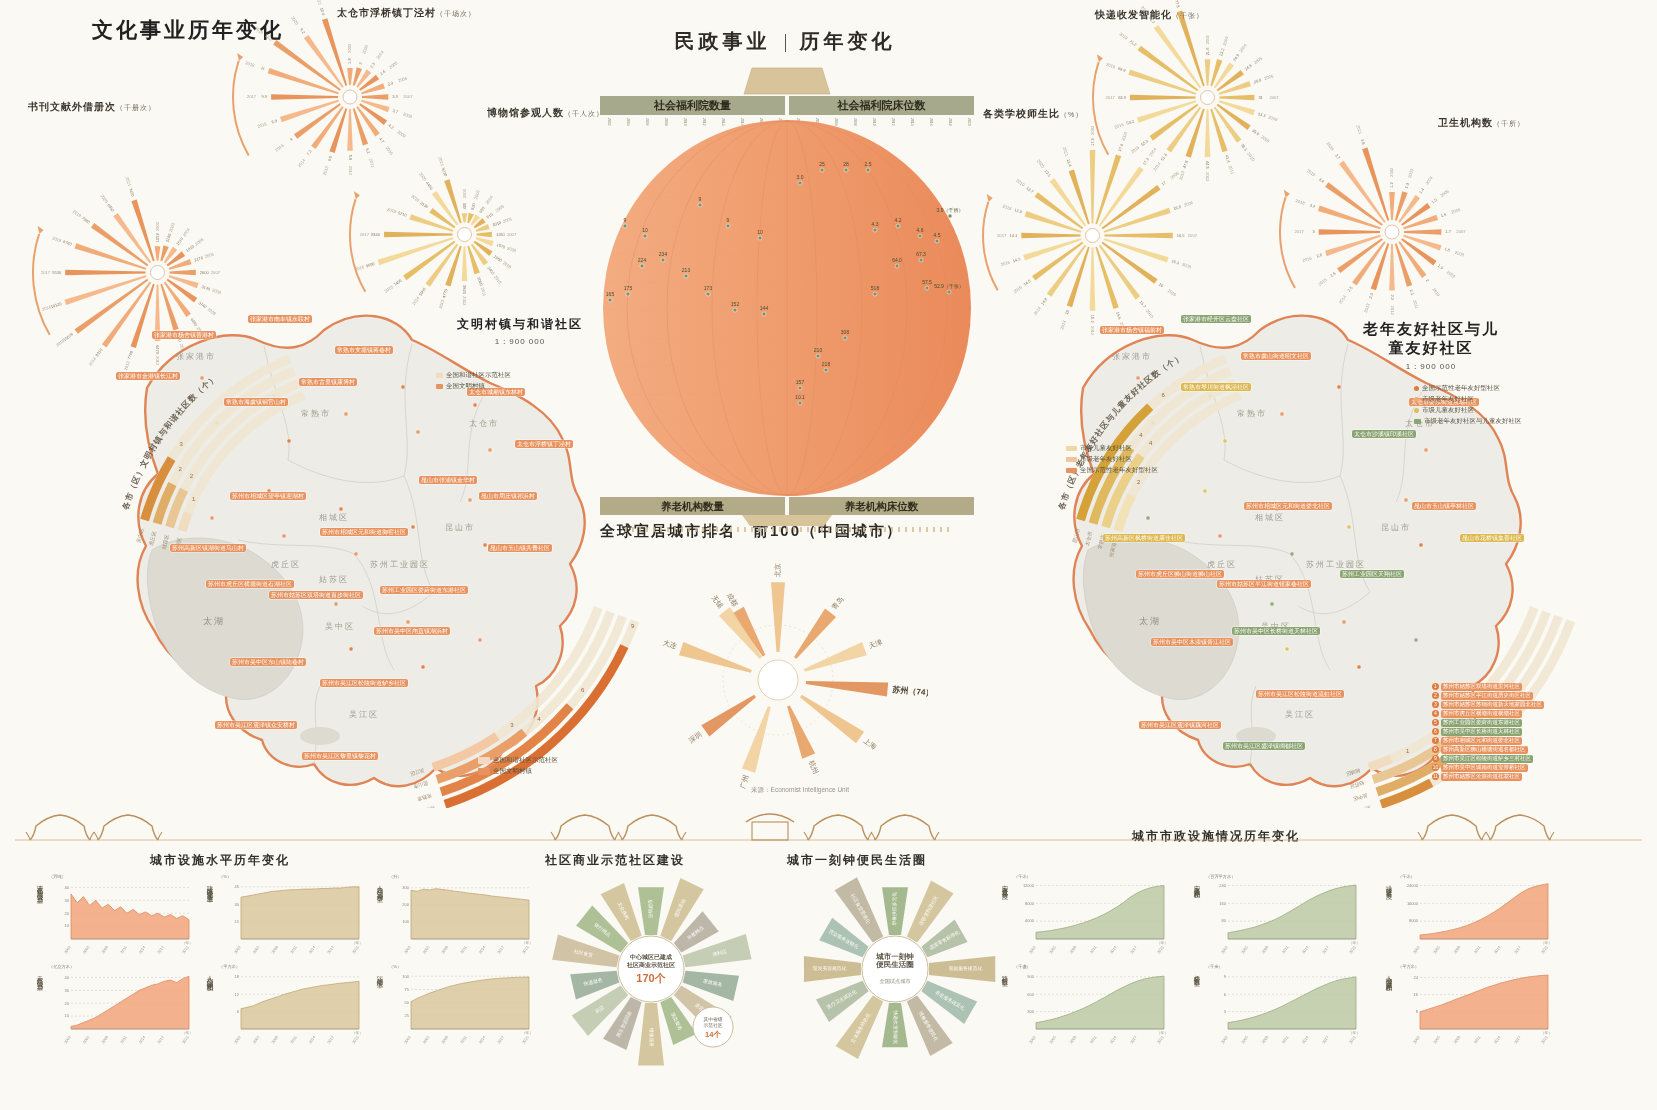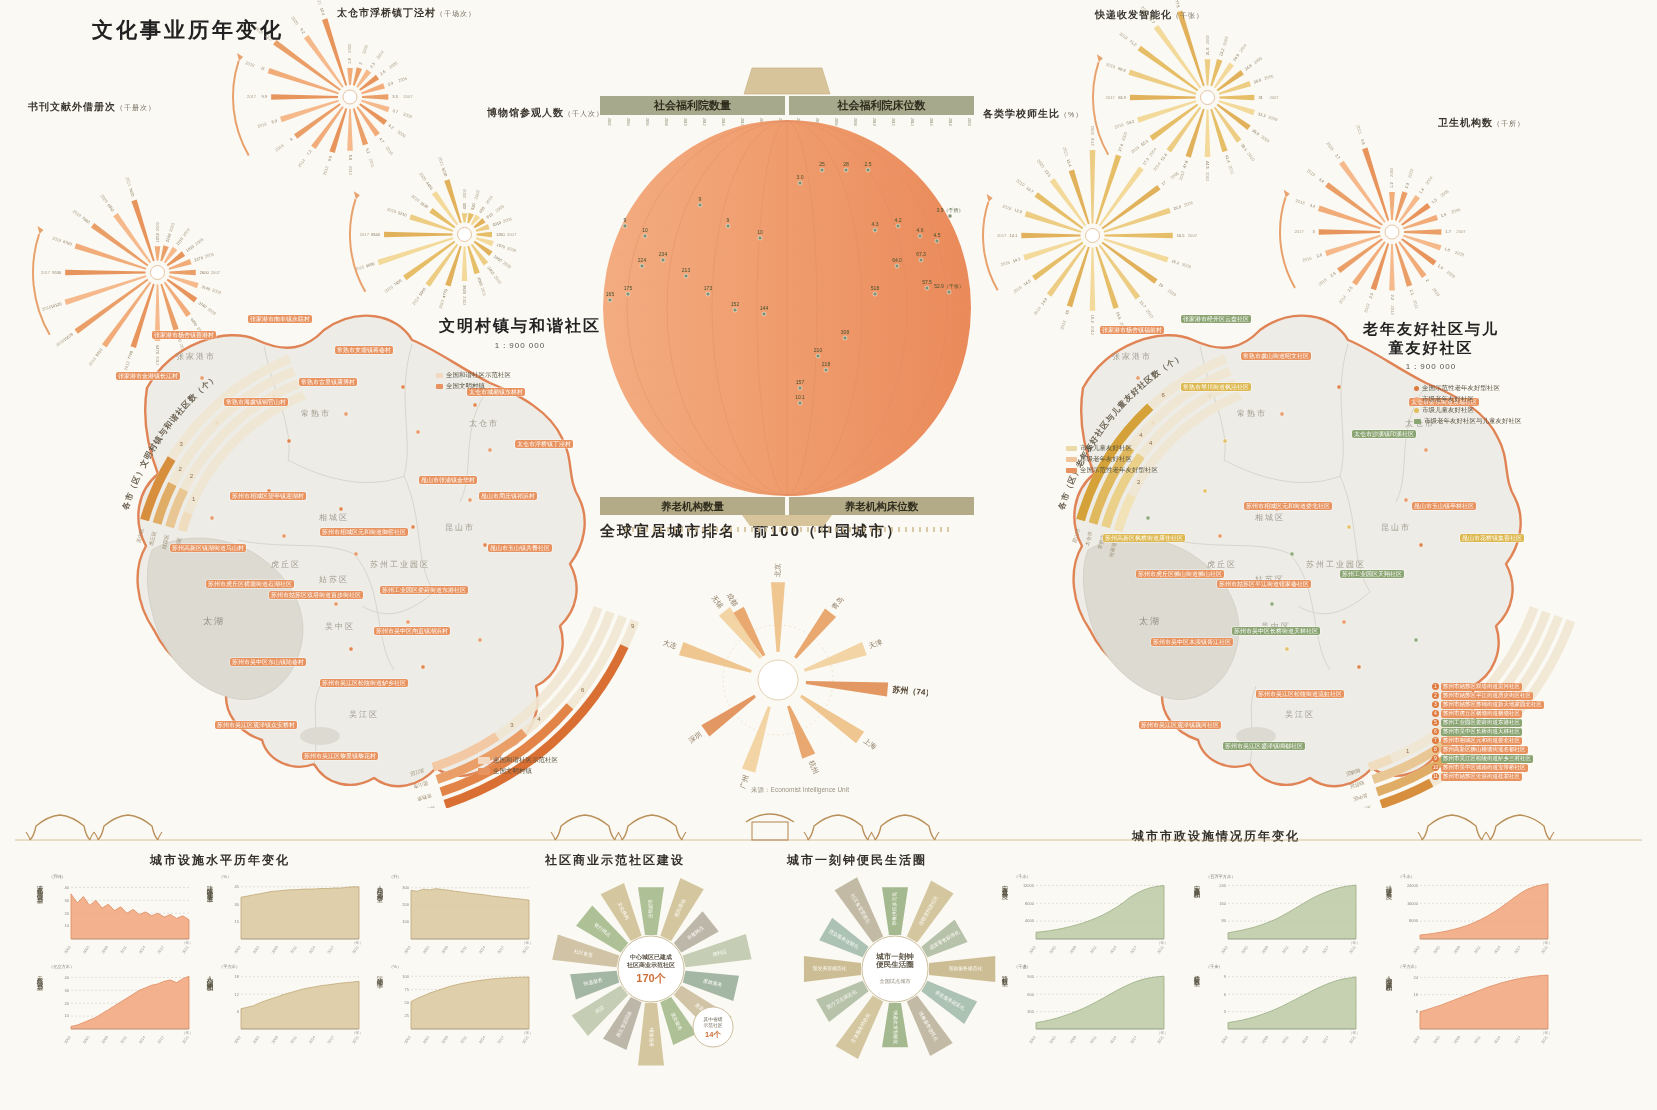--- a/index.html
+++ b/index.html
@@ -15,21 +15,21 @@
   .ct .unit{font-size:7px;font-weight:normal;color:#6e675a;}
   .livable-title{position:absolute;left:600px;top:522px;width:360px;text-align:left;font-size:15px;font-weight:bold;letter-spacing:2px;}
   .livable-source{position:absolute;left:690px;top:786px;width:220px;text-align:center;font-size:6.5px;color:#9a9488;}
   .group-title{position:absolute;font-size:12px;font-weight:bold;letter-spacing:2px;color:#33302a;}
   .gt1{left:150px;top:852px;width:280px;}
   .gt2{left:545px;top:852px;width:220px;}
   .gt3{left:787px;top:852px;width:220px;}
   .gt4{left:1132px;top:828px;width:280px;}
   .map-wrap{position:absolute;width:600px;height:520px;}
   .map-titleblock{position:absolute;text-align:center;}
-  .map-title{font-size:16px;font-weight:bold;letter-spacing:2px;color:#222;}
+  .map-title{font-size:12px;font-weight:bold;letter-spacing:2px;color:#222;}
   .map-scale{font-size:8px;color:#555;margin-top:3px;letter-spacing:1px;}
   .chip{position:absolute;font-size:6px;line-height:8px;padding:0 2px;border-radius:2px;color:#fff;
         background:#e8935f;white-space:nowrap;transform:translate(-50%,-50%);
         box-shadow:0 0 0 0.5px rgba(255,255,255,0.65);}
   .chip.g{background:#8aa472;} .chip.y{background:#ddb84f;}
   .dlabel{position:absolute;font-size:8px;color:#a09c90;letter-spacing:2px;transform:translate(-50%,-50%);white-space:nowrap;}
   .dlabel.lake{color:#8f8d84;font-size:9px;}
   .legend{position:absolute;}
   .legend-row{display:flex;align-items:center;gap:3px;font-size:6.5px;color:#55503f;margin-bottom:2px;white-space:nowrap;}
   .sw{width:7px;height:5px;border-radius:1px;display:inline-block;flex:none;}
@@ -40,20 +40,23 @@
   .npill.g{background:#8aa472;}
   .cell{position:absolute;display:flex;align-items:flex-start;}
   .vtitle{writing-mode:vertical-rl;font-size:6.5px;letter-spacing:1.5px;color:#55503f;height:64px;margin-top:8px;margin-right:1px;flex:none;}
   svg text{font-family:"Liberation Sans","DejaVu Sans",sans-serif;}
 </style>
 </head>
 <body>
 
 <div class="poster">
   <div class="title tl">文化事业历年变化</div>
+  <div class="civil-title">
+    <span>民政事业</span><span class="divider"></span><span>历年变化</span>
+  </div>
 
   <div class="map-titleblock" style="left:420px;top:316px;width:200px;">
     <div class="map-title">文明村镇与和谐社区</div>
     <div class="map-scale">1：900 000</div>
   </div>
   <div class="map-titleblock" style="left:1356px;top:320px;width:150px;">
     <div class="map-title" style="font-size:15px;">老年友好社区与儿童友好社区</div>
     <div class="map-scale">1：900 000</div>
   </div>
 

